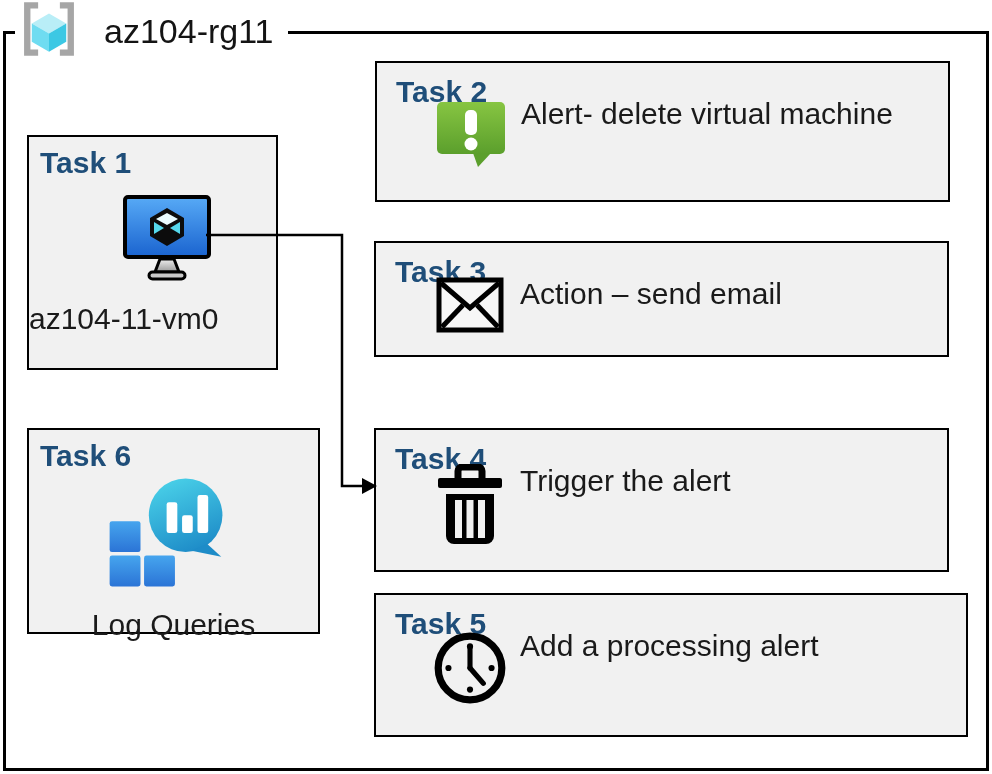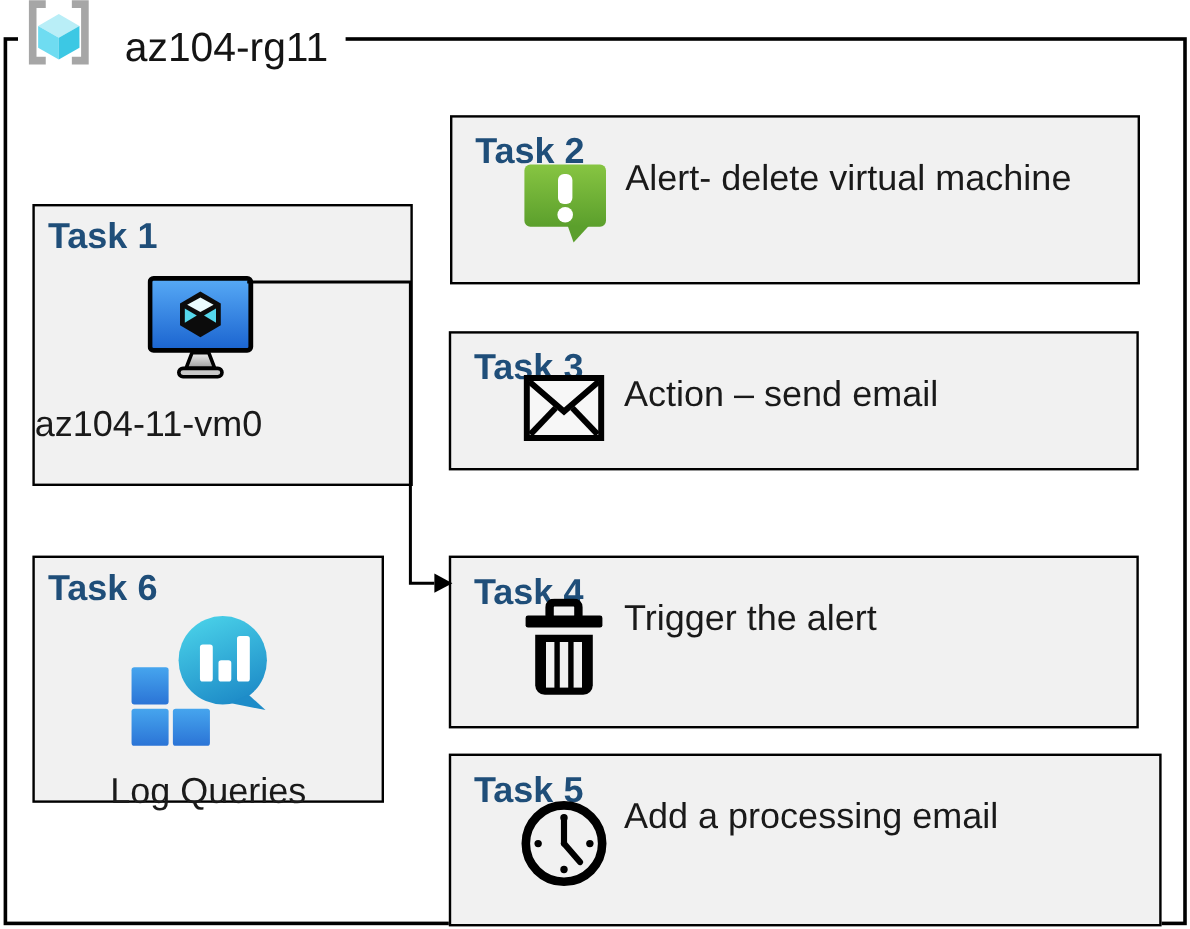--- a/index.html
+++ b/index.html
@@ -7,38 +7,38 @@
     position:relative;width:992px;height:774px;background:#ffffff;
     font-family:"Liberation Sans",sans-serif;overflow:hidden;
   }
   
   .rg-frame{
     position:absolute;left:3px;top:31px;width:986px;height:740px;
     border:3px solid #000;box-sizing:border-box;background:#fff;
   }
   .rg-legend{
     position:absolute;left:15px;top:2px;height:58px;z-index:3;
-    display:flex;align-items:flex-end;gap:26px;background:#fff;
+    display:flex;align-items:center;gap:26px;background:#fff;
     padding:0 14px 0 5px;
   }
   .rg-title{font-size:34px;color:#141414;white-space:nowrap;}
   
   .task-box{
     position:absolute;background:#f1f1f1;border:2px solid #000;
-    box-sizing:border-box;z-index:2;margin-top:35px;
+    box-sizing:border-box;z-index:2;
   }
   .task-header{
     position:absolute;font-weight:700;font-size:30px;color:#1F4E79;
     line-height:1.1;white-space:nowrap;
   }
   .left-box .task-header{left:11px;top:9px;}
   .right-box .task-header{left:19px;top:12px;}
   .task-label{font-size:30px;color:#1a1a1a;white-space:nowrap;}
   
-  #task1{left:27px;top:135px;width:317px;height:235px;}
+  #task1{left:27px;top:135px;width:251px;height:235px;}
   #task6{left:27px;top:428px;width:293px;height:206px;}
   #task1 .node-icon{position:absolute;left:94px;top:58px;}
   #task1 .task-label{position:absolute;left:0;right:0;top:165px;text-align:left;}
   #task6 .node-icon{position:absolute;left:78px;top:46px;}
   #task6 .task-label{position:absolute;left:0;right:0;top:178px;text-align:center;}
   
   #task2{left:375px;top:61px;width:575px;height:141px;}
   #task3{left:374px;top:241px;width:575px;height:116px;}
   #task4{left:374px;top:428px;width:575px;height:144px;}
   #task5{left:374px;top:593px;width:594px;height:144px;}
@@ -183,21 +183,21 @@
         <svg width="78" height="78" viewBox="0 0 76 76">
           <circle cx="38" cy="38" r="31" fill="none" stroke="#000" stroke-width="7"></circle>
           <circle cx="38" cy="17" r="3" fill="#000"></circle>
           <circle cx="59" cy="38" r="3" fill="#000"></circle>
           <circle cx="38" cy="59" r="3" fill="#000"></circle>
           <circle cx="17" cy="38" r="3" fill="#000"></circle>
           <path d="M38,38 L38,17" stroke="#000" stroke-width="5" stroke-linecap="round"></path>
           <path d="M38,38 L51,53" stroke="#000" stroke-width="5" stroke-linecap="round"></path>
         </svg>
       </span>
-      <span class="task-label">Add a processing email</span>
+      <span class="task-label">Add a processing alert</span>
     </div>
   </div>
 
   <svg id="connector" width="992" height="774" viewBox="0 0 992 774">
     <path d="M206,235 H342 V486 H362" fill="none" stroke="#000" stroke-width="2.5"></path>
     <polygon points="362,478 362,494 377,486" fill="#000"></polygon>
   </svg>
 
 </div>
 

